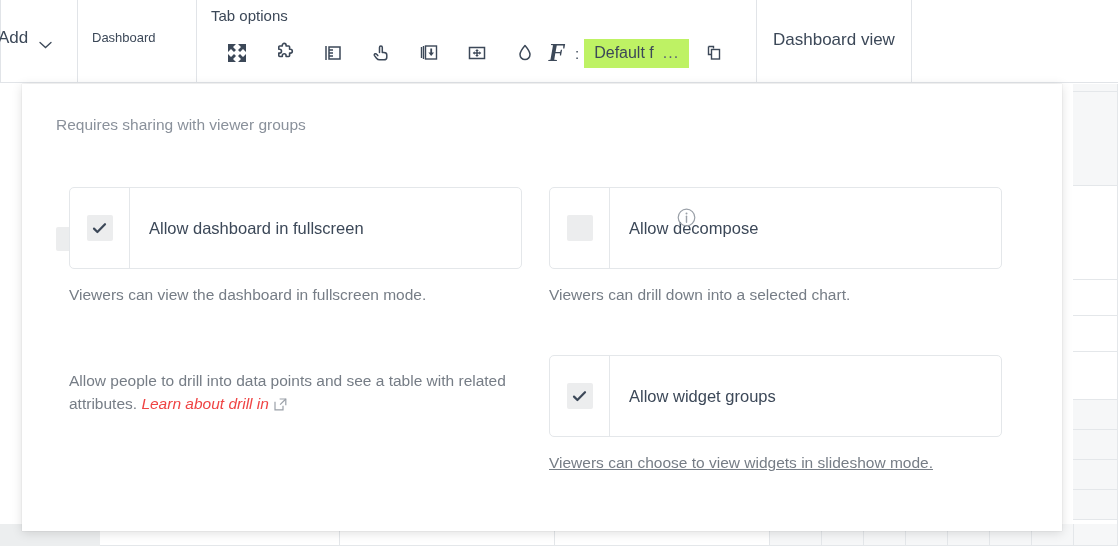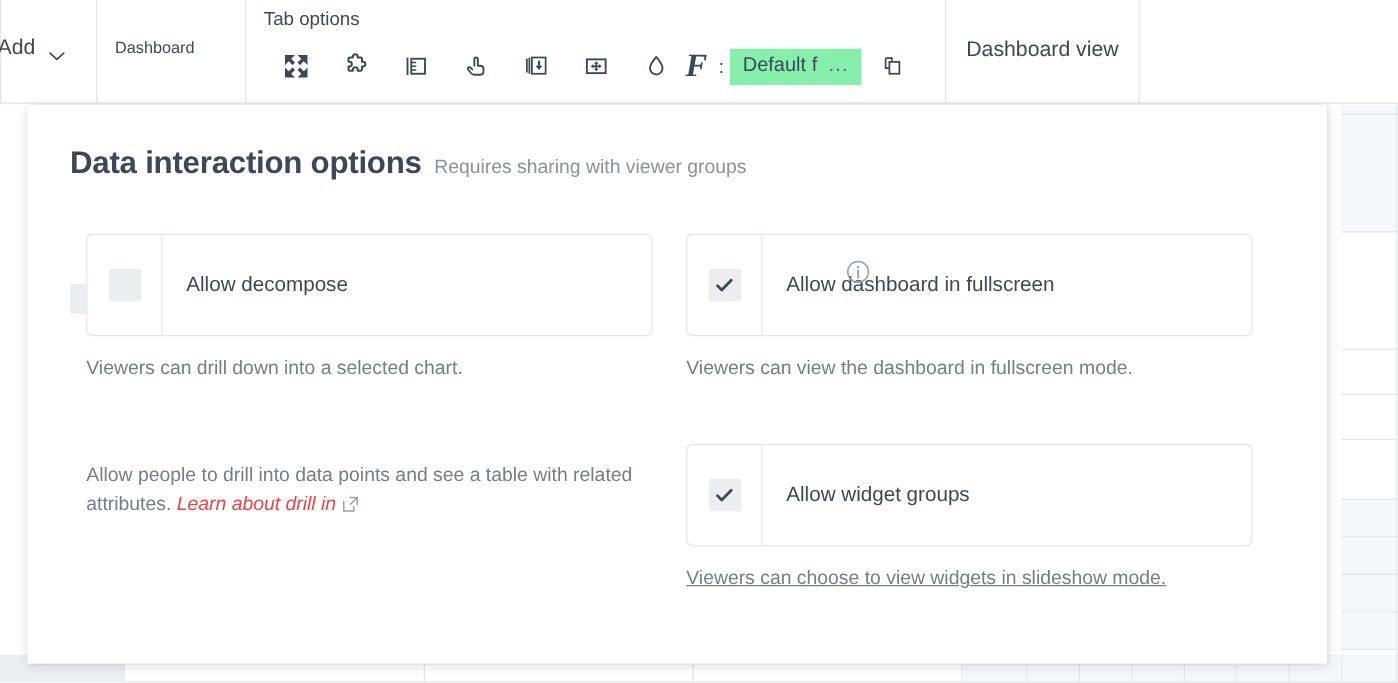--- a/index.html
+++ b/index.html
@@ -149,21 +149,21 @@
     font-size: 26px;
     color: #3c4858;
     cursor: pointer;
   }
   .font-colon {
     font-size: 15px;
     color: #3c4858;
     padding: 0 5px 0 1px;
   }
   .font-value {
-    background: #86efac;
+    background: #bef264;
     font-size: 16px;
     color: #3c4858;
     padding: 5px 10px 6px 10px;
     display: flex;
     align-items: baseline;
     gap: 9px;
     cursor: pointer;
     white-space: nowrap;
   }
   .font-value .ell { color: #5a6472; letter-spacing: 1px; }
@@ -456,61 +456,60 @@
   </div>
 
   <div class="tb-dashtitle">
     <span>Dashboard view</span>
   </div>
 </div>
 
 <div id="dialog">
 
   <div class="dlg-head">
-    <span class="dlg-title">Data interaction options</span>
     <span class="dlg-subtitle">Requires sharing with viewer groups</span>
   </div>
 
   <div class="all-row">
     <span class="cb-all"></span>
     <span class="all-label">All</span>
   </div>
 
   <div class="options-grid">
 
     <div class="opt-row">
-
-      <div class="opt-col">
-        <div class="opt-card">
-          <div class="opt-cb-cell">
-            <span class="cb-box"></span>
-          </div>
-          <div class="opt-label">Allow decompose</div>
-        </div>
-        <div class="opt-desc">
-          <span>Viewers can drill down into a selected chart.</span>
-        </div>
-      </div>
 
       <div class="opt-col">
         <div class="opt-card">
           <div class="opt-cb-cell">
             <span class="cb-box">
               <svg width="17" height="17" viewBox="0 0 17 17">
                 <path d="M3 8.6 L6.4 12 L14 4.2" fill="none" stroke="#3c4858" stroke-width="2.2" stroke-linecap="round" stroke-linejoin="round"></path>
               </svg>
             </span>
           </div>
           <div class="opt-label">Allow dashboard in fullscreen</div>
         </div>
         <div class="opt-desc">
           <span>Viewers can view the dashboard in fullscreen mode.</span>
         </div>
       </div>
 
+      <div class="opt-col">
+        <div class="opt-card">
+          <div class="opt-cb-cell">
+            <span class="cb-box"></span>
+          </div>
+          <div class="opt-label">Allow decompose</div>
+        </div>
+        <div class="opt-desc">
+          <span>Viewers can drill down into a selected chart.</span>
+        </div>
+      </div>
+
     </div>
 
     <div class="row-gap"></div>
 
     <div class="opt-row">
 
       <div class="opt-col">
         <div class="opt-desc">
           <span>Allow people to drill into data points and see a table with related attributes.</span>
           <a class="opt-link">Learn about drill in</a><span class="ext-icon"><svg width="13" height="13" viewBox="0 0 13 13">

